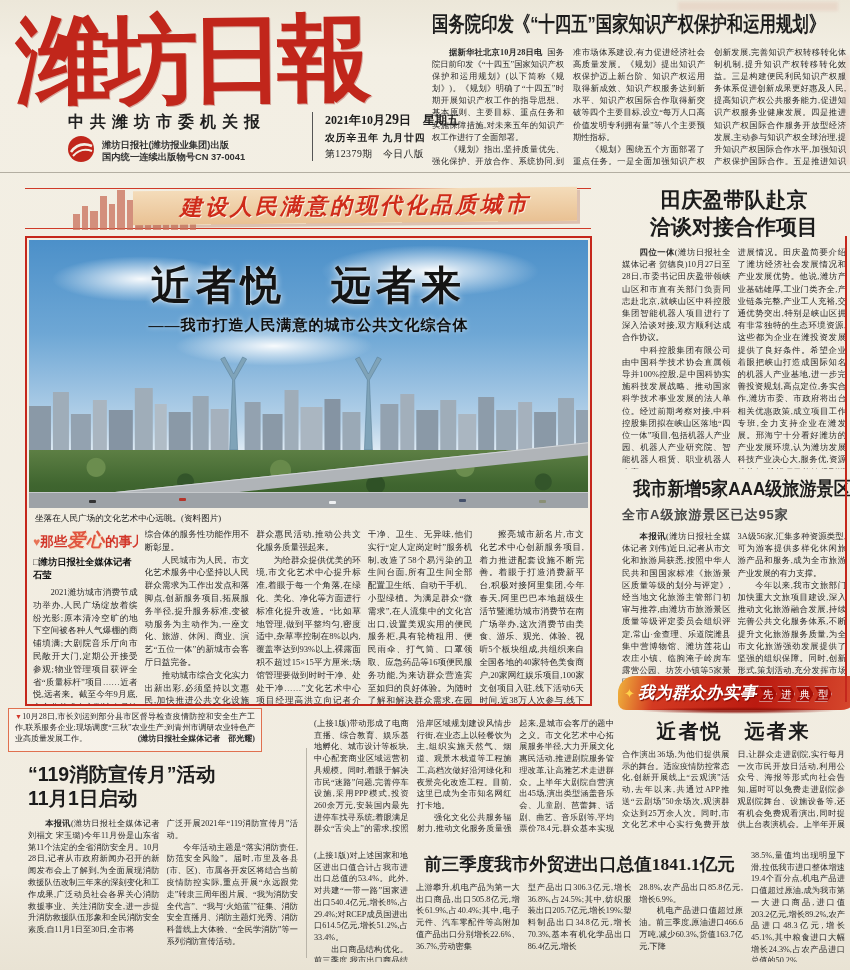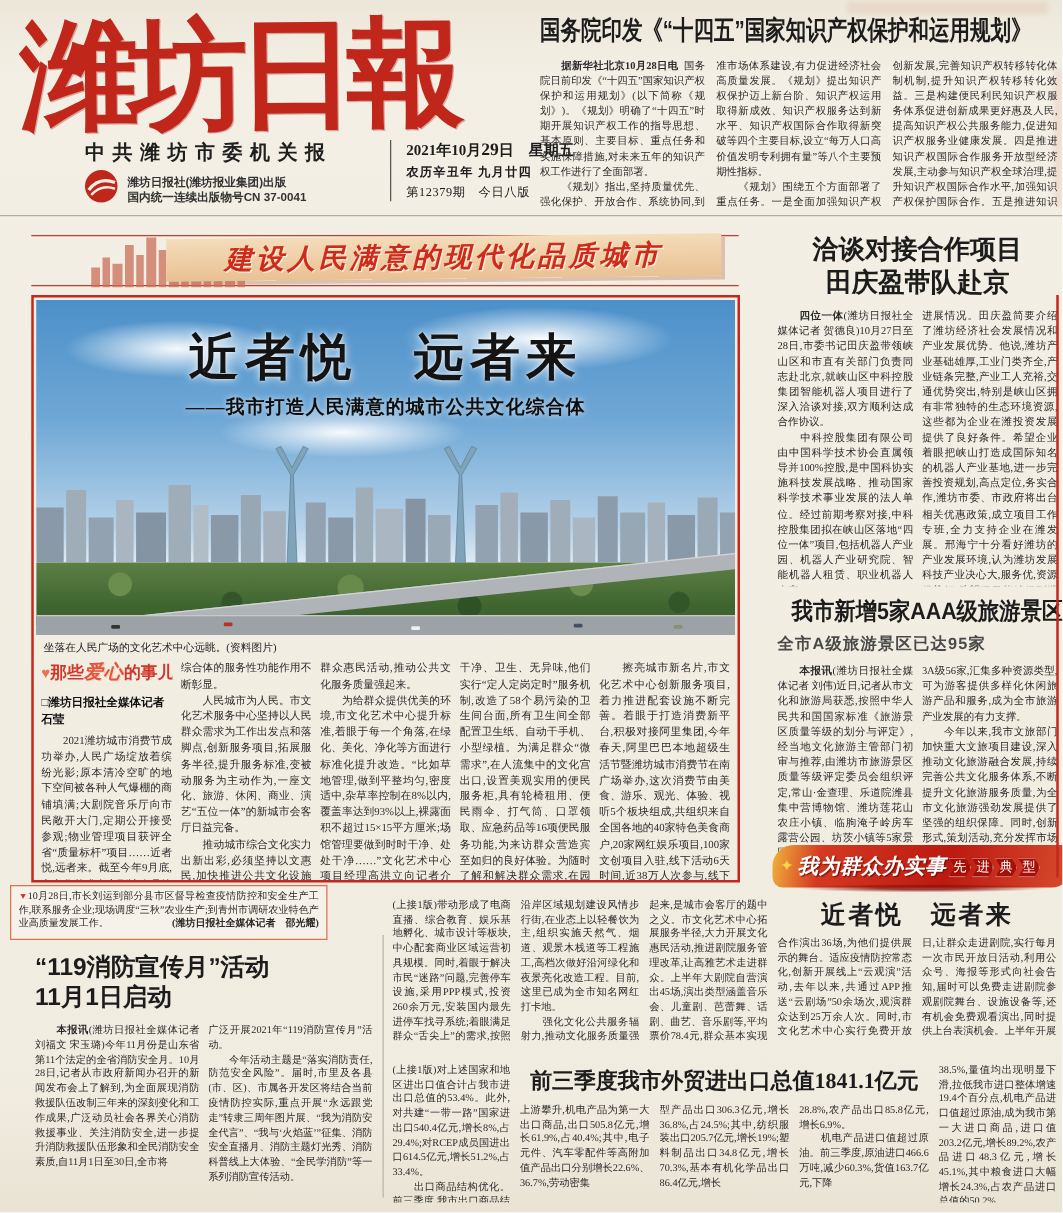--- a/index.html
+++ b/index.html
@@ -74,21 +74,21 @@
      background:#b0b4b8;border-top:1px solid #d2d5d8;transform:rotate(-6deg);}
   .road-bottom{position:absolute;bottom:0;left:0;width:100%;height:15px;background:#9da2a7;
      border-top:1px solid #c6c9cc;}
   .car{position:absolute;width:7px;height:3px;border-radius:1px;}
   .caption{padding:3px 8px 1px;font-size:8.6px;color:#222;}
   .mcols{display:flex;gap:7px;padding:2px 6px 0;height:176px;}
   .mcols .c{flex:1;overflow:hidden;}
   .series-logo{height:26px;white-space:nowrap;color:#d2362a;font-weight:900;}
   .series-logo .pre,.series-logo .suf{font-size:13.5px;}
   .series-logo .heart{color:#e87456;font-size:12px;}
-  .series-logo .script{font-size:15px;font-style:italic;color:#e05540;
+  .series-logo .script{font-size:18px;font-style:italic;color:#e05540;
      text-shadow:1px 1px 0 #f6d3b4;letter-spacing:1px;font-family:Liberation Mono, monospace;}
   .mbyline{font-size:9.3px;font-weight:bold;margin:2px 0 4px;color:#111;}
 
   
   .r-art{position:absolute;left:622px;width:224px;}
   .r-head{font-size:21px;font-weight:900;text-align:center;line-height:27px;white-space:nowrap;}
   .r-cols{display:flex;gap:7px;margin-top:7px;}
   .r-cols .c{flex:1;overflow:hidden;}
   .r-cols .coltext{font-size:8.4px;line-height:12.2px;}
   .t-head{font-size:19px;font-weight:900;text-align:center;white-space:nowrap;
@@ -277,22 +277,22 @@
       <div class="c coltext">群众惠民活动,推动公共文化服务质量强起来。
 　　为给群众提供优美的环境,市文化艺术中心提升标准,着眼于每一个角落,在绿化、美化、净化等方面进行标准化提升改造。“比如草地管理,做到平整均匀,密度适中,杂草率控制在8%以内,覆盖率达到93%以上,裸露面积不超过15×15平方厘米;场馆管理要做到时时干净、处处干净……”文化艺术中心项目经理高洪立向记者介绍,为实现厕所</div>
       <div class="c coltext">干净、卫生、无异味,他们实行“定人定岗定时”服务机制,改造了58个易污染的卫生间台面,所有卫生间全部配置卫生纸、自动干手机、小型绿植。为满足群众“微需求”,在人流集中的文化宫出口,设置美观实用的便民服务柜,具有轮椅租用、便民雨伞、打气筒、口罩领取、应急药品等16项便民服务功能,为来访群众营造宾至如归的良好体验。为随时了解和解决群众需求,在园区显著位置张贴海报公布电话,24小时不打烊,市民对中心工作有投诉或意见建议随时反映。
 　　从市民可见可感的小事做起,涓滴汇海,带来的是不断跃升的群众文化获得感。</div>
       <div class="c coltext">　　擦亮城市新名片,市文化艺术中心创新服务项目,着力推进配套设施不断完善。着眼于打造消费新平台,积极对接阿里集团,今年春天,阿里巴巴本地超级生活节暨潍坊城市消费节在南广场举办,这次消费节由美食、游乐、观光、体验、视听5个板块组成,共组织来自全国各地的40家特色美食商户,20家网红娱乐项目,100家文创项目入驻,线下活动6天时间,近38万人次参与,线下消费总额约160万元,带动线上消费约1200万元。
 　　着眼于完善服务新业态,市文化艺术中心加快商业提升步伐。目前,地下商业区域全部完成装修和招引工作,引入东方启明星、超能星球、乐高3家上市公司品牌以及晨熙电子商务、七田阳光等14家知名企业入驻。(下转2版)</div>
     </div>
   </div>
 
   <div class="r-art" style="top:186px;">
+    <div class="r-head sans">田庆盈带队赴京</div>
     <div class="r-head sans">洽谈对接合作项目</div>
-    <div class="r-head sans">田庆盈带队赴京</div>
     <div class="r-cols" style="height:222px;">
       <div class="c coltext"><span class="lead">　　四位一体</span><span>(潍坊日报社全媒体记者 贺德良)10月27日至28日,市委书记田庆盈带领峡山区和市直有关部门负责同志赴北京,就峡山区中科控股集团智能机器人项目进行了深入洽谈对接,双方顺利达成合作协议。
 　　中科控股集团有限公司由中国科学技术协会直属领导并100%控股,是中国科协实施科技发展战略、推动国家科学技术事业发展的法人单位。经过前期考察对接,中科控股集团拟在峡山区落地“四位一体”项目,包括机器人产业园、机器人产业研究院、智能机器人租赁、职业机器人大赛。
 　　在双方举行的座谈会上,中科控股集团董事长邢海宁,中科控股集团副总经理吴疆,峡山区党工委书记、管委会主任张龙江分别介绍了中科控股集团情况、中科“四位一体”项目情况和项目</span></div>
       <div class="c coltext">进展情况。田庆盈简要介绍了潍坊经济社会发展情况和产业发展优势。他说,潍坊产业基础雄厚,工业门类齐全,产业链条完整,产业工人充裕,交通优势突出,特别是峡山区拥有非常独特的生态环境资源,这些都为企业在潍投资发展提供了良好条件。希望企业着眼把峡山打造成国际知名的机器人产业基地,进一步完善投资规划,高点定位,务实合作,潍坊市委、市政府将出台相关优惠政策,成立项目工作专班,全力支持企业在潍发展。邢海宁十分看好潍坊的产业发展环境,认为潍坊发展科技产业决心大,服务优,资源优势好,希望项目能够得到潍坊市委、市政府的重视和支持,相信在双方共同努力下,双方合作一定取得圆满成功。
 　　座谈结束后,双方共同见证了中科智能机器人产业园项目签约。</div>
     </div>
   </div>
 
   <div class="r-art" style="top:476px;">

